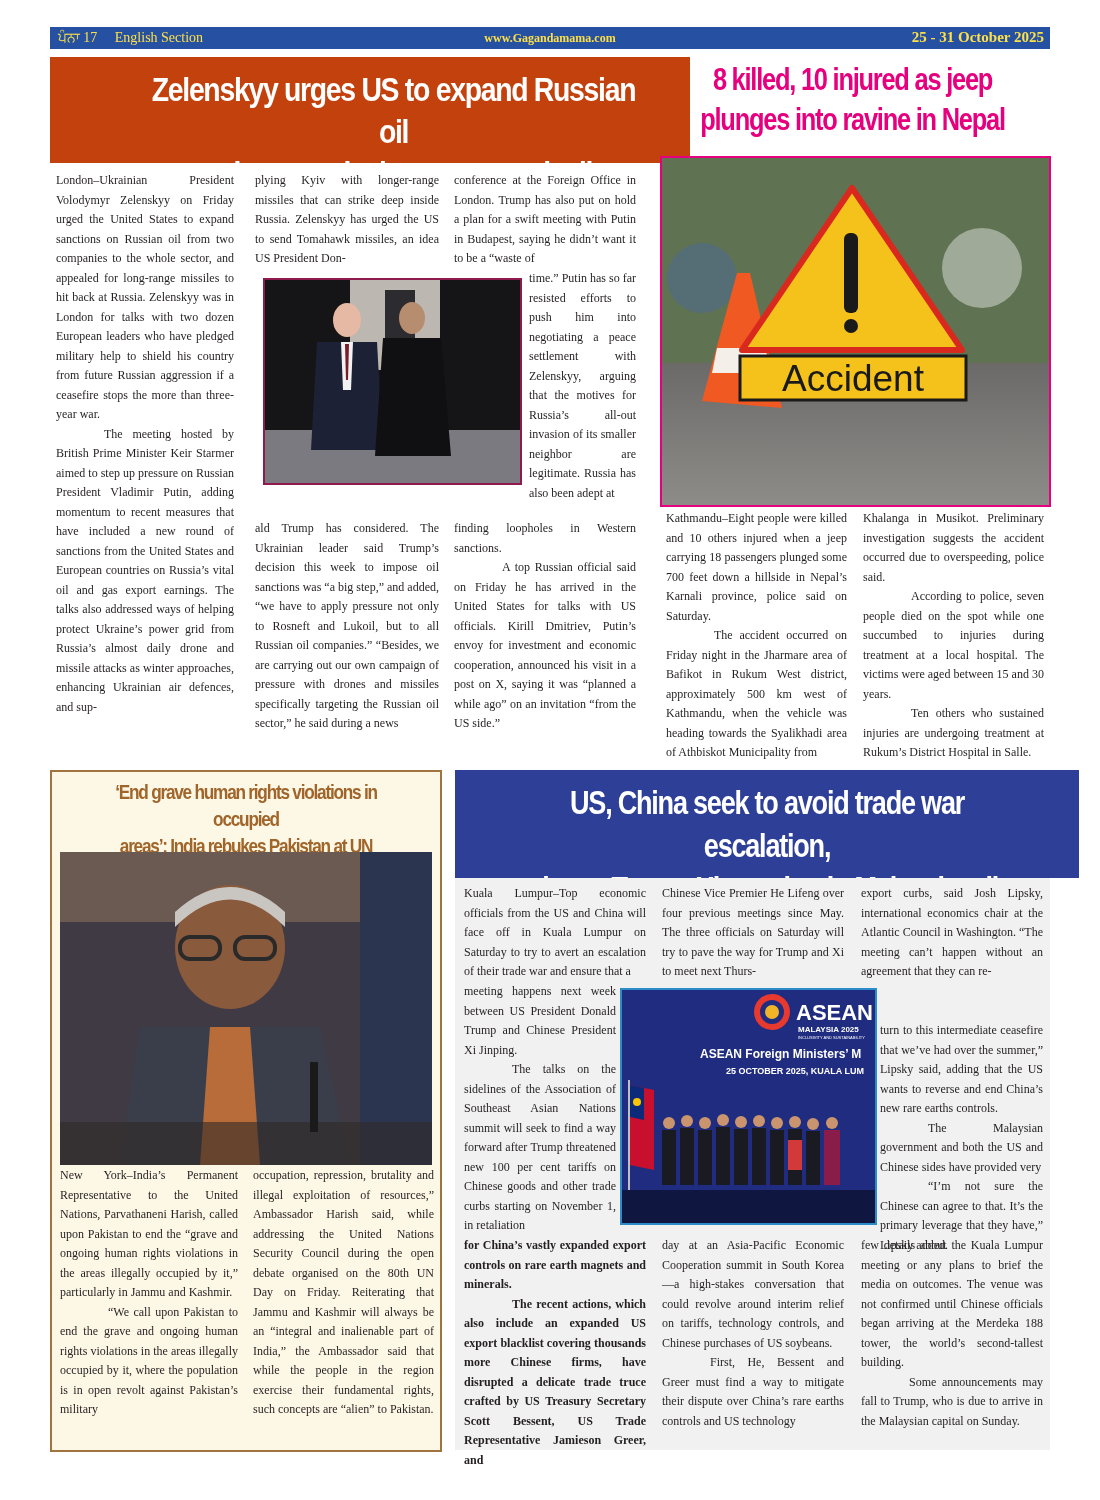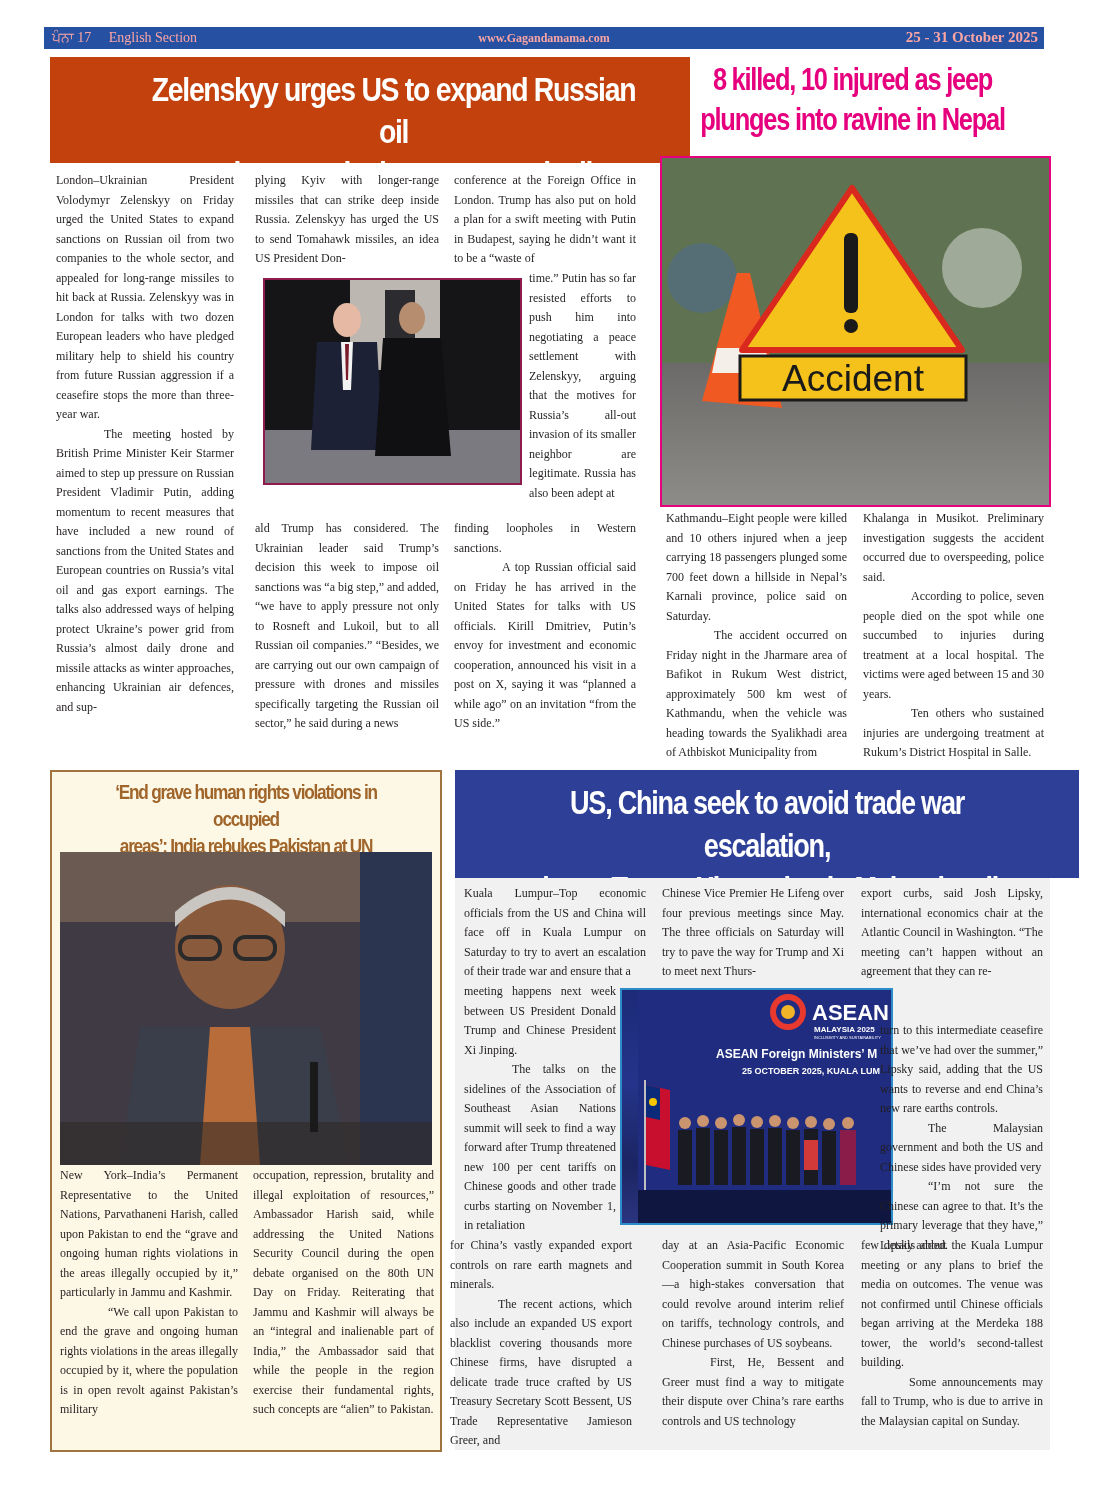--- a/index.html
+++ b/index.html
@@ -1,18 +1,18 @@
 <!DOCTYPE html>
 <html><head>
 <meta charset="utf-8">
 <style>
   html, body { margin:0; padding:0; background:#ffffff; }
   body { width:1100px; height:1500px; position:relative; overflow:hidden; font-family:"Liberation Serif", serif; color:#231f20; }
 
-  .topbar { position:absolute; left:44px; top:27px; width:1000px; height:22px; background:#2651a3; color:#fca5a5; }
+  .topbar { position:absolute; left:50px; top:27px; width:1000px; height:22px; background:#2651a3; color:#fde047; }
   .topbar .left { position:absolute; left:8px; top:3px; font-size:14px; }
   .topbar .left .pg { margin-right:14px; }
   .topbar .mid { position:absolute; left:0; right:0; top:4px; text-align:center; font-size:12px; font-weight:bold; }
   .topbar .right { position:absolute; right:6px; top:2px; font-size:15px; font-weight:bold; }
 
   .headline { font-family:"Liberation Sans", sans-serif; font-weight:bold; text-align:center; letter-spacing:-1.5px; transform-origin:center; }
 
   
   .h1box { position:absolute; left:50px; top:57px; width:593px; height:106px; background:#c2410c;padding-left:47px; }
   .h1box .headline { color:#fff; font-size:33px; line-height:42px; padding-top:12px; transform:scaleX(0.86); }
@@ -33,21 +33,21 @@
   .h3box { position:absolute; left:50px; top:770px; width:388px; height:678px; background:#fdf8e6; border:2px solid #a0743e; }
   .h3box .headline { color:#a0652a; font-size:21px; line-height:27px; padding-top:6px; transform:scaleX(0.82); }
   .photo-un { position:absolute; left:8px; top:80px; width:372px; height:313px; overflow:hidden;
     background:linear-gradient(180deg,#5a4a45 0%,#3e3a44 45%,#2f3a5a 75%,#444a60 100%); }
 
   
   .h4box { position:absolute; left:455px; top:770px; width:624px; height:108px; background:#2d3f97; }
   .h4box .headline { color:#fff; font-size:33px; line-height:43px; padding-top:11px; transform:scaleX(0.82); }
   .s4bg { position:absolute; left:455px; top:878px; width:595px; height:572px; background:#f1f1f1; }
   .photo-asean { position:absolute; left:620px; top:988px; width:253px; height:233px; border:2px solid #2c8cc9; overflow:hidden;
-    background:linear-gradient(180deg,#1c2a78 0%,#25348a 40%,#1b2563 75%,#2a3580 100%);padding-left:16px; }
+    background:linear-gradient(180deg,#1c2a78 0%,#25348a 40%,#1b2563 75%,#2a3580 100%); }
 </style>
 </head>
 <body>
 
 <div class="topbar">
   <div class="left">
     <span class="pg">ਪੰਨਾ 17</span>
     <span>English Section</span>
   </div>
   <div class="mid">www.Gagandamama.com</div>
@@ -179,21 +179,21 @@
 </div>
 <div class="s4bg"></div>
 
 <div class="col" style="left:464px; top:884px; width:182px;">
   <p>Kuala Lumpur–Top economic officials from the US and China will face off in Kuala Lumpur on Saturday to try to avert an escalation of their trade war and ensure that a</p>
 </div>
 <div class="col" style="left:464px; top:982px; width:152px;">
   <p>meeting happens next week between US President Donald Trump and Chinese President Xi Jinping.</p>
   <p class="ind">The talks on the sidelines of the Association of Southeast Asian Nations summit will seek to find a way forward after Trump threatened new 100 per cent tariffs on Chinese goods and other trade curbs starting on November 1, in retaliation</p>
 </div>
-<div class="col" style="left:450px; top:1236px; width:182px;">
+<div class="col" style="left:464px; top:1236px; width:182px;font-weight:bold;">
   <p>for China’s vastly expanded export controls on rare earth magnets and minerals.</p>
   <p class="ind">The recent actions, which also include an expanded US export blacklist covering thousands more Chinese firms, have disrupted a delicate trade truce crafted by US Treasury Secretary Scott Bessent, US Trade Representative Jamieson Greer, and</p>
 </div>
 
 <div class="col" style="left:662px; top:884px; width:182px;">
   <p>Chinese Vice Premier He Lifeng over four previous meetings since May. The three officials on Saturday will try to pave the way for Trump and Xi to meet next Thurs-</p>
 </div>
 
 <div class="photo-asean">
   <svg width="253" height="233" viewBox="0 0 253 233">

